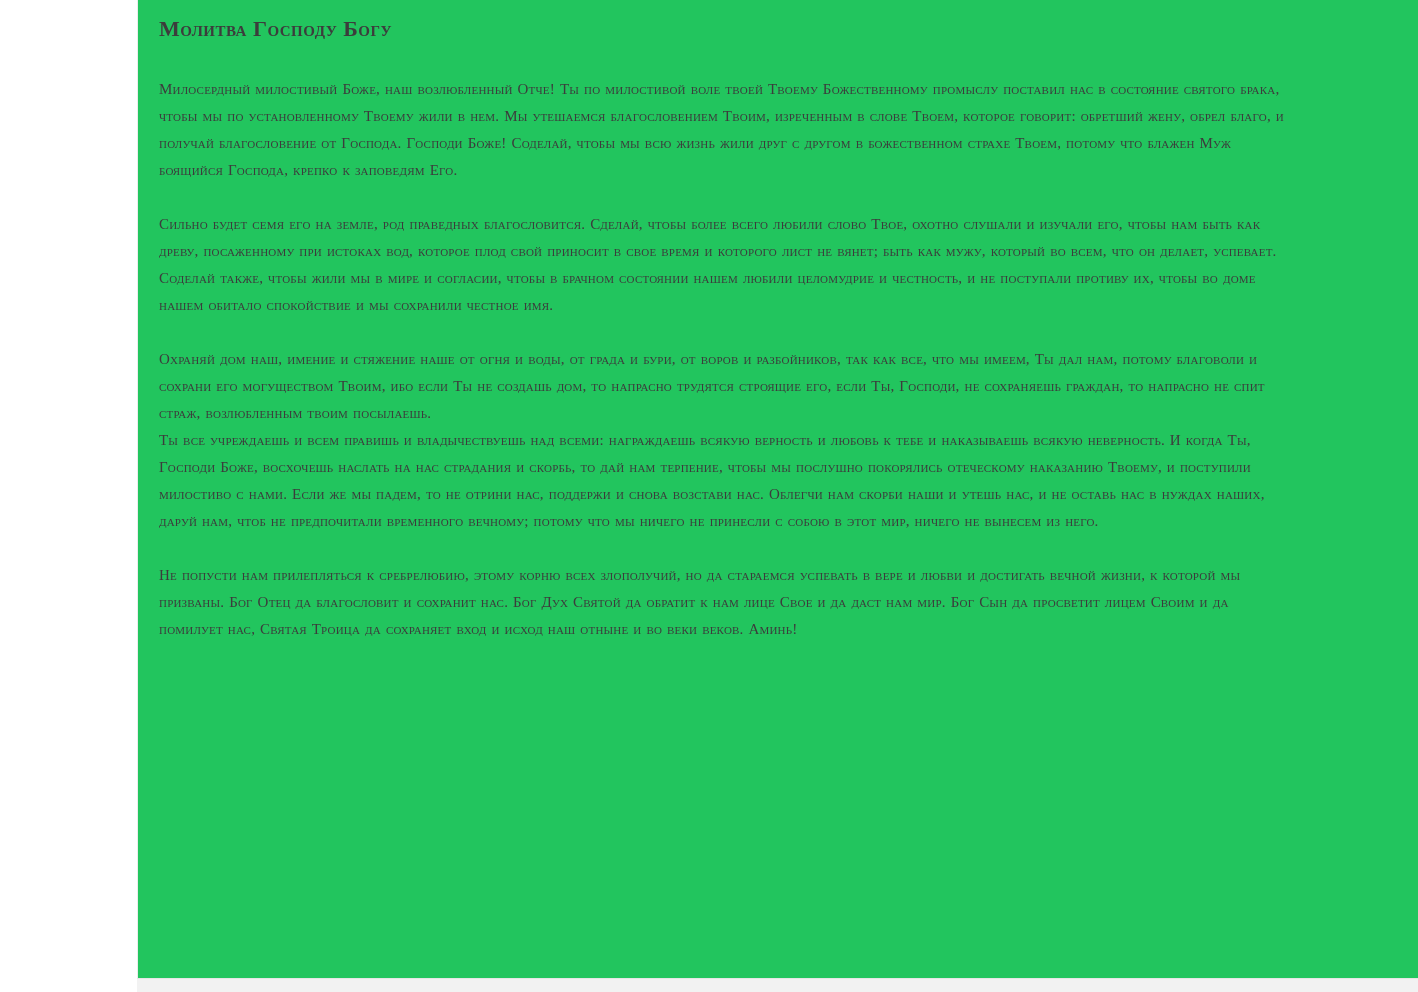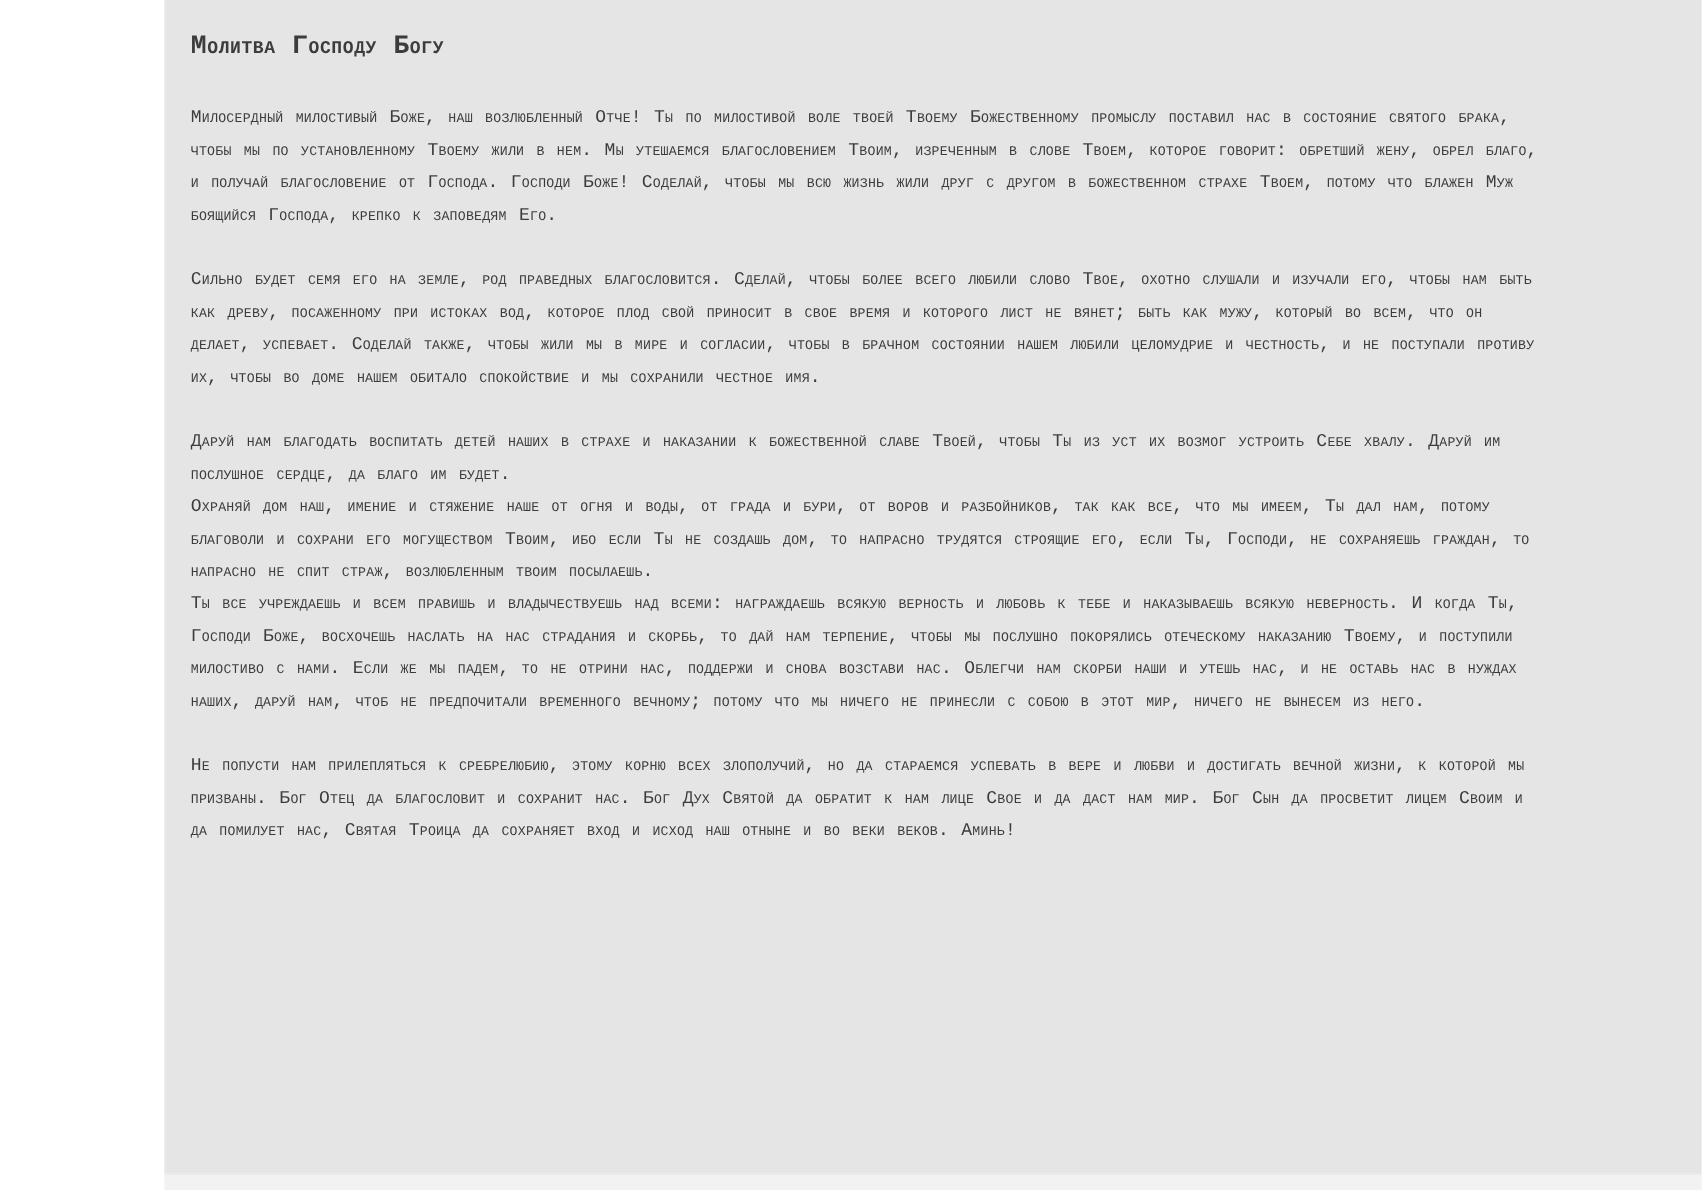--- a/index.html
+++ b/index.html
@@ -9,25 +9,25 @@
     width: 1418px;
     height: 992px;
     overflow: hidden;
   }
   .doc-page {
     position: absolute;
     top: 0;
     left: 137px;
     right: 0;
     bottom: 14px;
-    background: #e5e5e5;
+    background: #22c55e;
     border-left: 1px solid #ececec;
     box-sizing: border-box;
-    padding: 26px 40px 0 21px;
-    font-family: Liberation Mono, monospace;
+    padding: 16px 40px 0 21px;
+    font-family: Liberation Serif, serif;
     font-variant-caps: small-caps;
     color: #3c3c3c;
   }
   .doc-title {
     font-size: 22px;
     font-weight: bold;
     margin: 0 0 34px 0;
     letter-spacing: 0.5px;
   }
   .doc-page p {
@@ -59,21 +59,20 @@
 <body>
 
 <div class="doc-page">
   <h1 class="doc-title">Молитва Господу Богу</h1>
 
   <p>Милосердный милостивый Боже, наш возлюбленный Отче! Ты по милостивой воле твоей Твоему Божественному промыслу поставил нас в состояние святого брака, чтобы мы по установленному Твоему жили в нем. Мы утешаемся благословением Твоим, изреченным в слове Твоем, которое говорит: обретший жену, обрел благо, и получай благословение от Господа. Господи Боже! Соделай, чтобы мы всю жизнь жили друг с другом в божественном страхе Твоем, потому что блажен Муж боящийся Господа, крепко к заповедям Его.</p>
 
   <p>Сильно будет семя его на земле, род праведных благословится. Сделай, чтобы более всего любили слово Твое, охотно слушали и изучали его, чтобы нам быть как древу, посаженному при истоках вод, которое плод свой приносит в свое время и которого лист не вянет; быть как мужу, который во всем, что он делает, успевает. Соделай также, чтобы жили мы в мире и согласии, чтобы в брачном состоянии нашем любили целомудрие и честность, и не поступали противу их, чтобы во доме нашем обитало спокойствие и мы сохранили честное имя.</p>
 
   <div class="block-group">
-    <p>Даруй нам благодать воспитать детей наших в страхе и наказании к божественной славе Твоей, чтобы Ты из уст их возмог устроить Себе хвалу. Даруй им послушное сердце, да благо им будет.</p>
     <p>Охраняй дом наш, имение и стяжение наше от огня и воды, от града и бури, от воров и разбойников, так как все, что мы имеем, Ты дал нам, потому благоволи и сохрани его могуществом Твоим, ибо если Ты не создашь дом, то напрасно трудятся строящие его, если Ты, Господи, не сохраняешь граждан, то напрасно не спит страж, возлюбленным твоим посылаешь.</p>
     <p>Ты все учреждаешь и всем правишь и владычествуешь над всеми: награждаешь всякую верность и любовь к тебе и наказываешь всякую неверность. И когда Ты, Господи Боже, восхочешь наслать на нас страдания и скорбь, то дай нам терпение, чтобы мы послушно покорялись отеческому наказанию Твоему, и поступили милостиво с нами. Если же мы падем, то не отрини нас, поддержи и снова возстави нас. Облегчи нам скорби наши и утешь нас, и не оставь нас в нуждах наших, даруй нам, чтоб не предпочитали временного вечному; потому что мы ничего не принесли с собою в этот мир, ничего не вынесем из него.</p>
   </div>
 
   <p>Не попусти нам прилепляться к сребрелюбию, этому корню всех злополучий, но да стараемся успевать в вере и любви и достигать вечной жизни, к которой мы призваны. Бог Отец да благословит и сохранит нас. Бог Дух Святой да обратит к нам лице Свое и да даст нам мир. Бог Сын да просветит лицем Своим и да помилует нас, Святая Троица да сохраняет вход и исход наш отныне и во веки веков. Аминь!</p>
 </div>
 
 <div class="bottom-strip"></div>
 
 </body></html>

